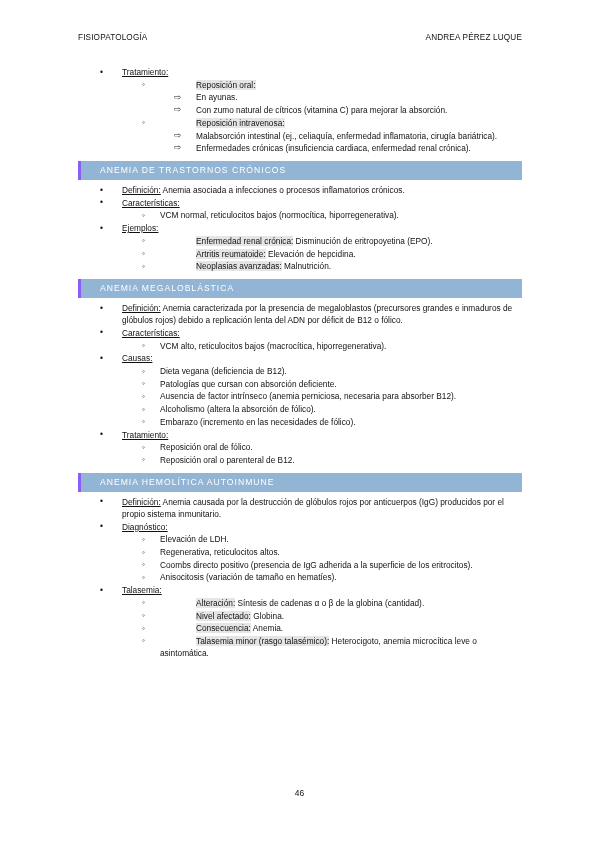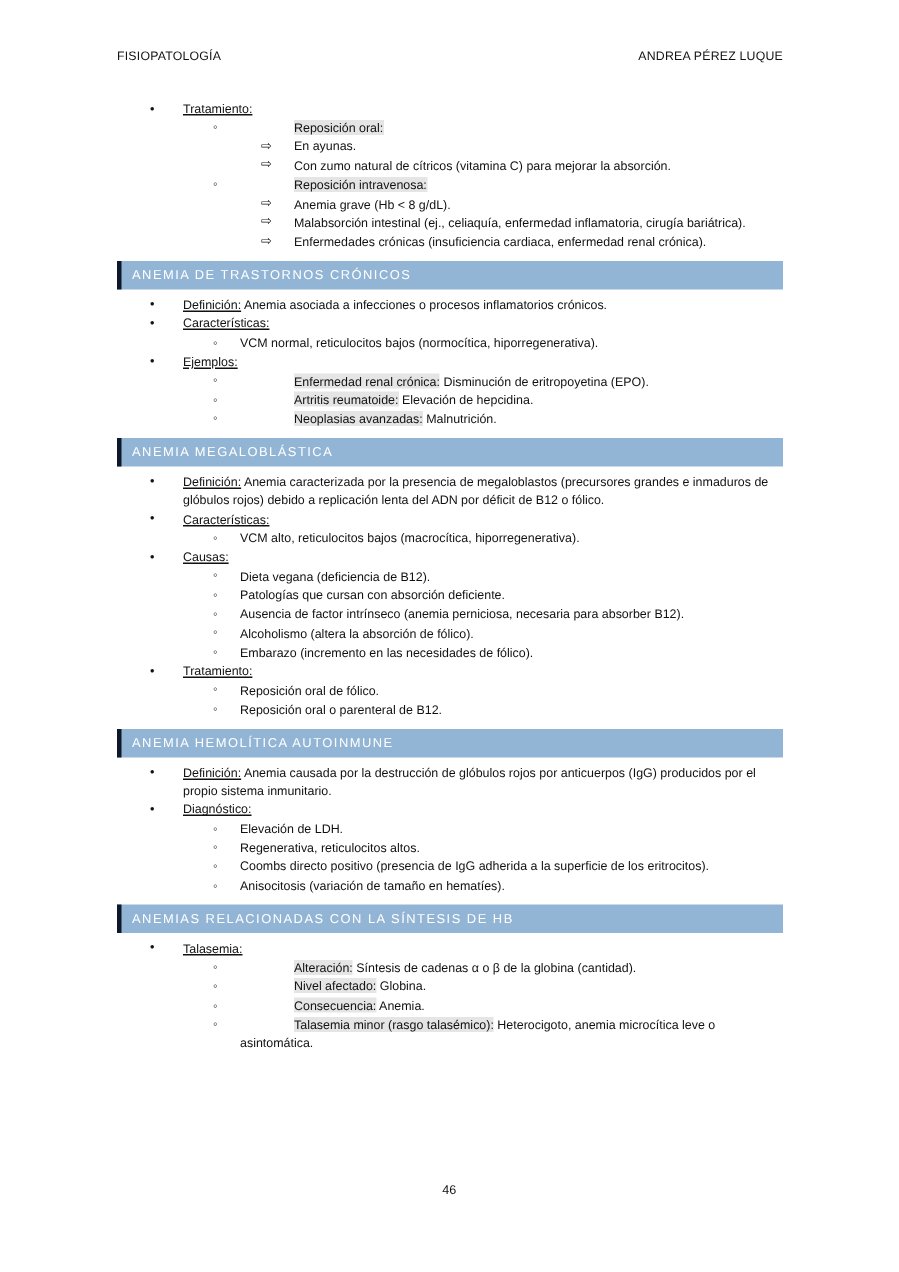--- a/index.html
+++ b/index.html
@@ -41,25 +41,25 @@
   .content {
     position: absolute;
     top: 66px;
     left: 78px;
     width: 444px;
   }
 
   
   .section-bar {
     background: #93b5d5;
-    border-left: 3px solid #0f172a;
+    border-left: 3px solid #8b5cf6;
     color: #ffffff;
     font-size: 8.6px;
     letter-spacing: 1.0px;
-    padding: 4px 0 4px 7px;
+    padding: 4px 0 4px 19px;
     margin: 7px 0 4px 0;
     line-height: 1.25;
     box-sizing: border-box;
     width: 444px;
   }
 
   
   ul.lvl {
     list-style: none;
     margin: 0;
@@ -141,21 +141,20 @@
           <li class="item">
             <span class="hl">Reposición oral:</span>
             <ul class="lvl l3 nested">
               <li class="item">En ayunas.</li>
               <li class="item">Con zumo natural de cítricos (vitamina C) para mejorar la absorción.</li>
             </ul>
           </li>
           <li class="item">
             <span class="hl">Reposición intravenosa:</span>
             <ul class="lvl l3 nested">
-              <li class="item">Anemia grave (Hb &lt; 8 g/dL).</li>
               <li class="item">Malabsorción intestinal (ej., celiaquía, enfermedad inflamatoria, cirugía bariátrica).</li>
               <li class="item">Enfermedades crónicas (insuficiencia cardiaca, enfermedad renal crónica).</li>
             </ul>
           </li>
         </ul>
       </li>
     </ul>
 
     <div class="section-bar">ANEMIA DE TRASTORNOS CRÓNICOS</div>
     <ul class="lvl l1">
@@ -223,21 +222,20 @@
         <span class="u">Diagnóstico:</span>
         <ul class="lvl l2 nested">
           <li class="item">Elevación de LDH.</li>
           <li class="item">Regenerativa, reticulocitos altos.</li>
           <li class="item">Coombs directo positivo (presencia de IgG adherida a la superficie de los eritrocitos).</li>
           <li class="item">Anisocitosis (variación de tamaño en hematíes).</li>
         </ul>
       </li>
     </ul>
 
-    <div class="section-bar">ANEMIAS RELACIONADAS CON LA SÍNTESIS DE HB</div>
     <ul class="lvl l1">
       <li class="item">
         <span class="u">Talasemia:</span>
         <ul class="lvl l2 nested">
           <li class="item">
             <span class="hl">Alteración:</span><span> Síntesis de cadenas α o β de la globina (cantidad).</span>
           </li>
           <li class="item">
             <span class="hl">Nivel afectado:</span><span> Globina.</span>
           </li>

